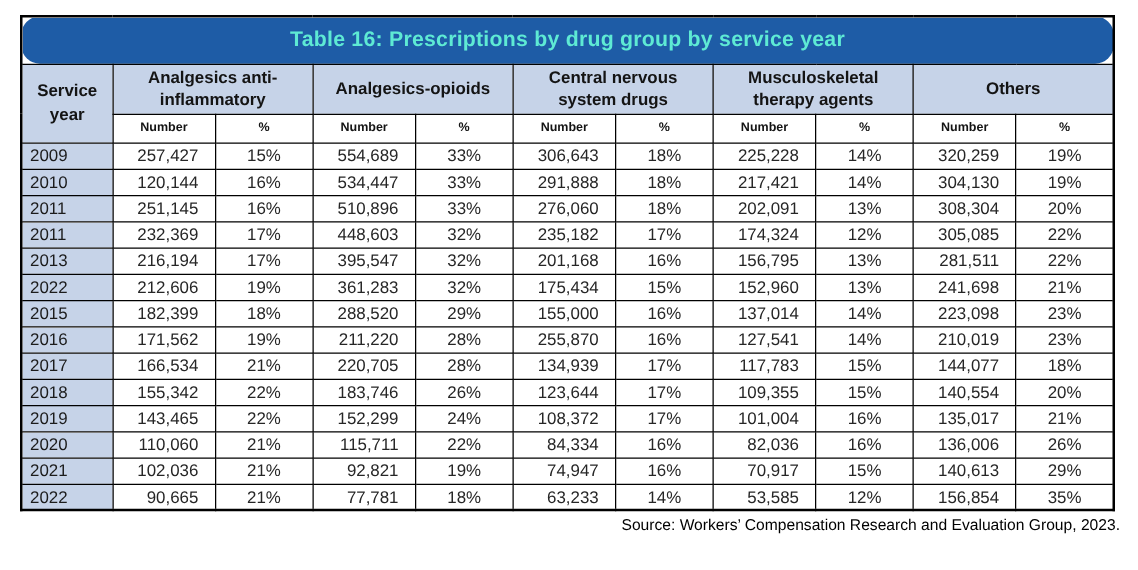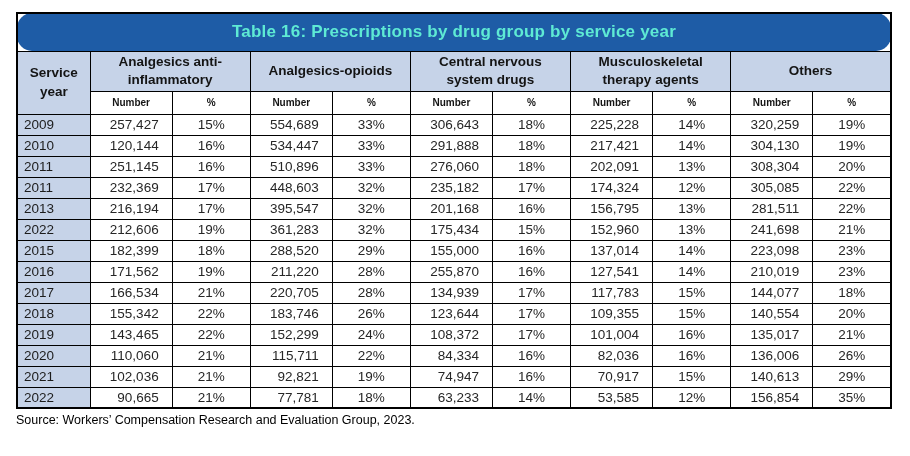--- a/index.html
+++ b/index.html
@@ -75,20 +75,21 @@
     background:var(--header-bg);
     text-align:left;
     color:#1c1c1c;
   }
   td.num{text-align:right;padding-right:13px;}
   td.pct{text-align:center;}
   .source{
     font-size:12.5px;
     margin:4px 0 0 0;
     color:#000000;
+    text-align:right;
   }
 </style>
 </head>
 <body>
 
 <div class="page">
   <table class="rx-table">
     <colgroup>
       <col style="width:73px">
       <col style="width:82px">

